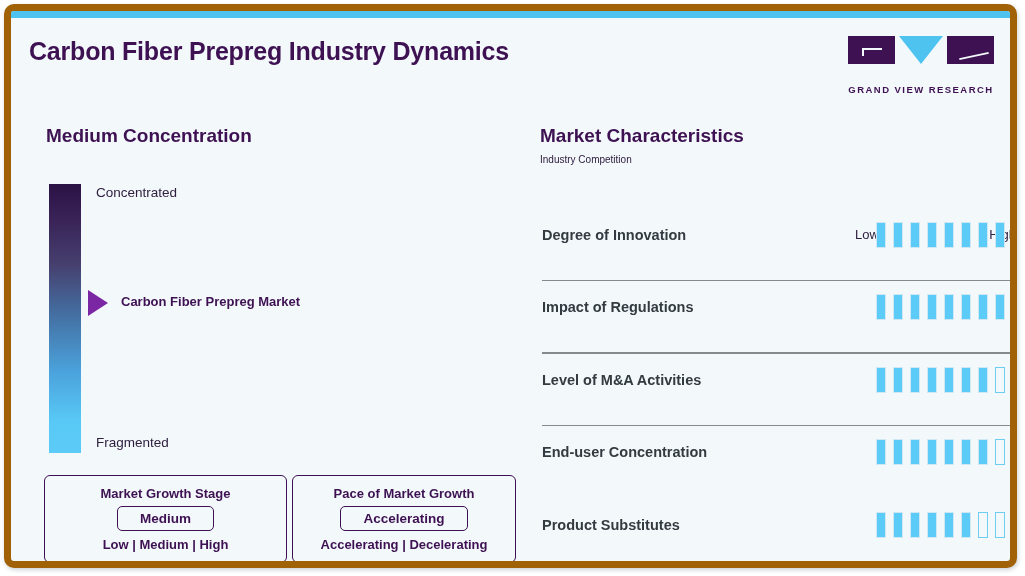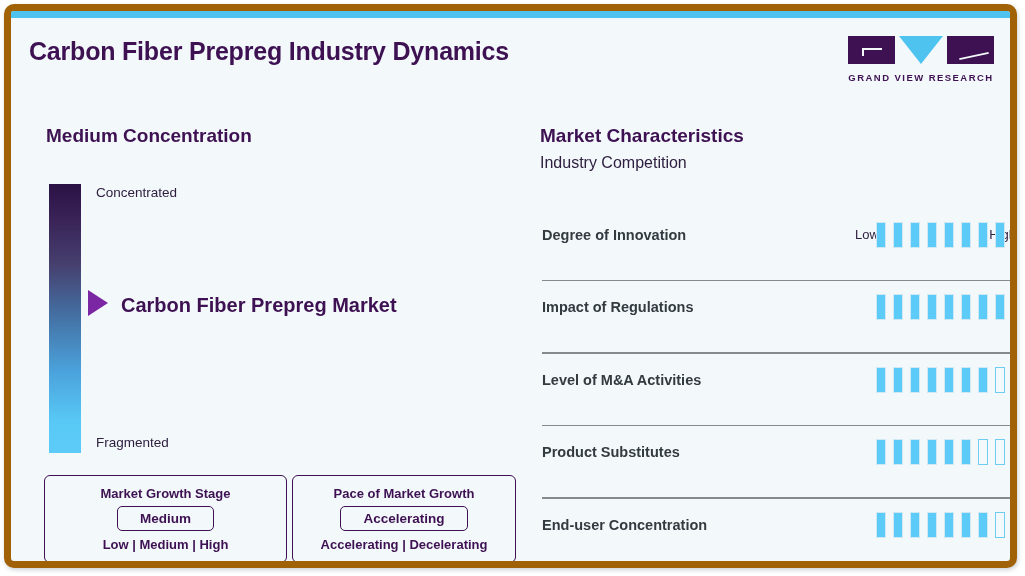--- a/index.html
+++ b/index.html
@@ -34,21 +34,21 @@
   #logo .marks{display:flex;align-items:flex-start;height:30px;gap:4px;}
   #logo .mk{position:relative;}
   #logo .mk1{width:48px;height:28px;background:#3d1152;}
   #logo .mk1:after{content:"";position:absolute;left:14px;top:12px;width:20px;height:2px;background:#f3f8fb;}
   #logo .mk1:before{content:"";position:absolute;left:14px;top:12px;width:2px;height:8px;background:#f3f8fb;}
   #logo .mk2{width:44px;height:28px;}
   #logo .tri{width:0;height:0;border-left:22px solid transparent;border-right:22px solid transparent;border-top:28px solid #4ec3f0;}
   #logo .mk3{width:48px;height:28px;background:#3d1152;overflow:hidden;}
   #logo .mk3:after{content:"";position:absolute;left:12px;top:19px;width:30px;height:2px;background:#f3f8fb;transform:rotate(-12deg);}
   #logo .lgtext{
-    margin-top:6px;font-size:9.5px;font-weight:bold;color:#3d1152;
+    margin-top:18px;font-size:9.5px;font-weight:bold;color:#3d1152;
     letter-spacing:1.45px;white-space:nowrap;text-align:center;
   }
 
   
   #leftPanel{position:absolute;left:0;top:0;width:515px;height:100%;}
   .panel-title{
     position:absolute;font-size:19px;font-weight:bold;color:#3d1152;
     white-space:nowrap;
   }
   #mcTitle{left:35px;top:114px;}
@@ -65,21 +65,21 @@
   }
   #marker{
     position:absolute;left:77px;top:279px;
     width:0;height:0;
     border-top:13px solid transparent;
     border-bottom:13px solid transparent;
     border-left:20px solid #7b27a3;
   }
   #markerLabel{
     position:absolute;left:110px;top:283px;
-    font-size:20px;font-weight:bold;color:#3d1152;white-space:nowrap;
+    font-size:13px;font-weight:bold;color:#3d1152;white-space:nowrap;
   }
 
   
   .infobox{
     position:absolute;border:1.5px solid #3d1152;border-radius:6px;
     background:#f3f8fb;box-sizing:border-box;
     display:flex;flex-direction:column;align-items:center;justify-content:center;
   }
   #box1{left:33px;top:464px;width:243px;height:88px;}
   #box2{left:281px;top:464px;width:224px;height:88px;}
@@ -87,21 +87,21 @@
   .ib-value{
     margin-top:5px;border:1.5px solid #3d1152;border-radius:5px;
     padding:4px 22px;font-size:13.5px;font-weight:bold;color:#3d1152;
     background:#f3f8fb;white-space:nowrap;
   }
   .ib-scale{margin-top:6px;font-size:13px;font-weight:bold;color:#3d1152;white-space:nowrap;}
 
   
   #rightPanel{position:absolute;left:515px;top:0;width:510px;height:100%;}
   #mchTitle{left:14px;top:114px;}
-  #mchSub{position:absolute;left:14px;top:143px;font-size:16px;color:#2f2040;white-space:nowrap;}
+  #mchSub{position:absolute;left:14px;top:143px;font-size:10px;color:#2f2040;white-space:nowrap;}
 
   #scaleHdr{position:absolute;left:325px;top:182px;width:165px;height:16px;margin-top:34px;}
   #scaleHdr .lo{position:absolute;left:4px;top:0;font-size:13px;color:#2f2040;}
   #scaleHdr .hi{position:absolute;right:0;top:0;font-size:13px;color:#2f2040;}
 
   #rows{position:absolute;left:14px;top:198px;width:482px;}
   .row{position:relative;height:72.4px;}
   .row-label{
     position:absolute;left:2px;top:18px;
     font-size:14.5px;font-weight:bold;color:#333a40;white-space:nowrap;
@@ -206,43 +206,43 @@
             <div class="bar on"></div>
             <div class="bar on"></div>
             <div class="bar on"></div>
             <div class="bar on"></div>
             <div class="bar off"></div>
             <div class="bar off"></div>
           </div>
           <div class="divider"></div>
         </div>
         <div class="row">
+          <div class="row-label">End-user Concentration</div>
+          <div class="bars">
+            <div class="bar on"></div>
+            <div class="bar on"></div>
+            <div class="bar on"></div>
+            <div class="bar on"></div>
+            <div class="bar on"></div>
+            <div class="bar on"></div>
+            <div class="bar on"></div>
+            <div class="bar off"></div>
+            <div class="bar off"></div>
+          </div>
+        </div>
+        <div class="row">
           <div class="row-label">Product Substitutes</div>
           <div class="bars">
             <div class="bar on"></div>
             <div class="bar on"></div>
             <div class="bar on"></div>
             <div class="bar on"></div>
             <div class="bar on"></div>
             <div class="bar on"></div>
             <div class="bar off"></div>
             <div class="bar off"></div>
             <div class="bar off"></div>
           </div>
           <div class="divider"></div>
-        </div>
-        <div class="row">
-          <div class="row-label">End-user Concentration</div>
-          <div class="bars">
-            <div class="bar on"></div>
-            <div class="bar on"></div>
-            <div class="bar on"></div>
-            <div class="bar on"></div>
-            <div class="bar on"></div>
-            <div class="bar on"></div>
-            <div class="bar on"></div>
-            <div class="bar off"></div>
-            <div class="bar off"></div>
-          </div>
         </div>
       </div>
   </div>
 </div>
 
 </body></html>

